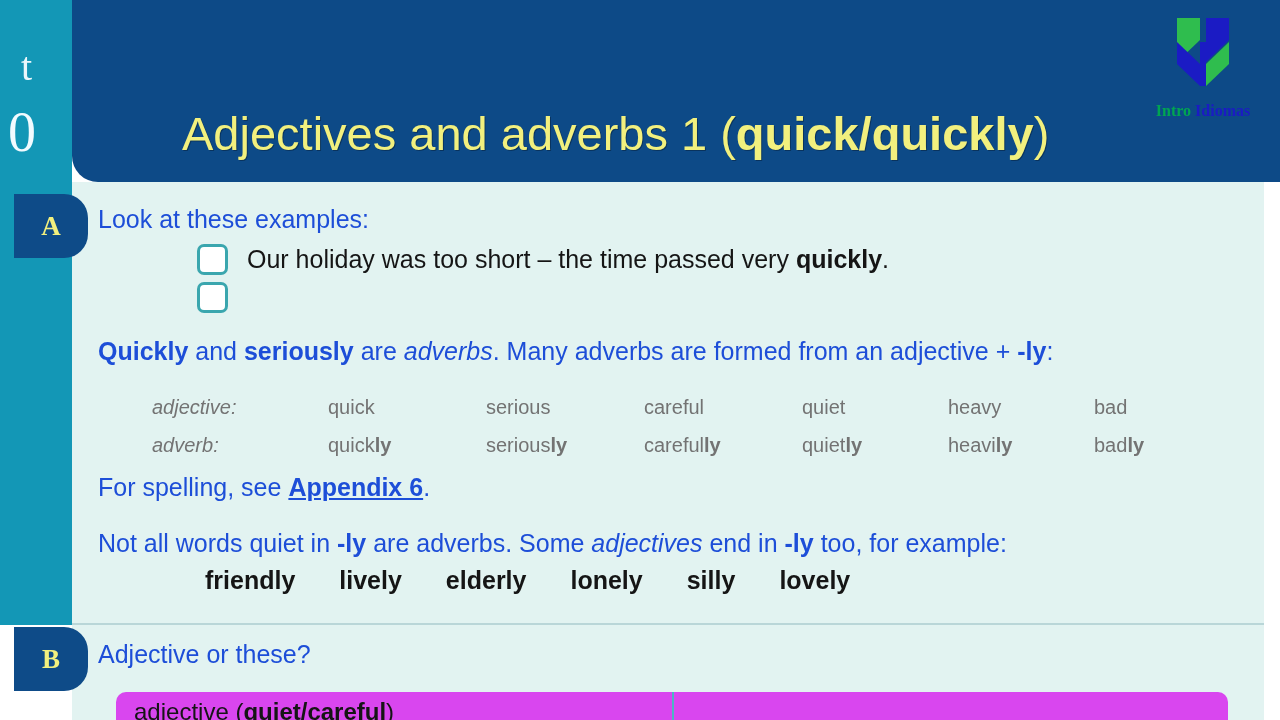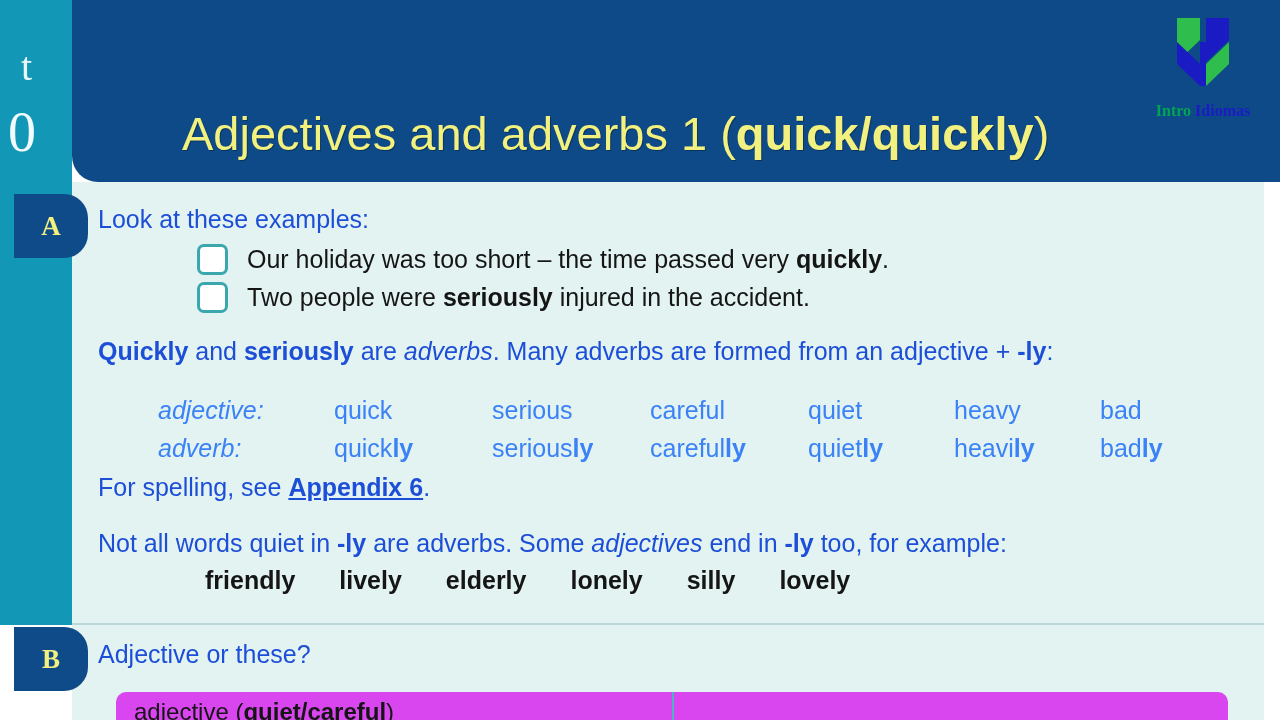--- a/index.html
+++ b/index.html
@@ -101,22 +101,22 @@
   }
   .example-text{white-space:nowrap;}
   .example-text b{font-weight:bold;}
 
   #rule-line{left:98px;top:337px;font-size:25px;}
   #rule-line i{font-style:italic;}
   #rule-line b{font-weight:bold;}
 
   
   #word-grid{
-    position:absolute;left:158px;top:396px;
-    font-size:25px;color:#3b82f6;
+    position:absolute;left:152px;top:396px;
+    font-size:20px;color:#737373;
   }
   #word-grid table{border-collapse:collapse;}
   #word-grid td{
     padding:0 0 0 0;height:38px;vertical-align:top;
     white-space:nowrap;
   }
   .grid-label{font-style:italic;width:176px;}
   .grid-cell{width:158px;}
   .grid-cell.narrow{width:146px;}
   .grid-cell b{font-weight:bold;}
@@ -190,21 +190,20 @@
 
 <div class="body-text" id="intro-line">Look at these examples:</div>
 
 <div class="example-row" id="example-0">
   <span class="bullet-box"></span>
   <span class="example-text"><span>Our holiday was too short – the time passed very </span><b>quickly</b><span>.</span></span>
 </div>
 
 <div class="example-row" id="example-1">
   <span class="bullet-box"></span>
-  <span class="example-text"><span>Two people were </span><b>seriously</b><span> injured in the accident.</span></span>
 </div>
 
 <div class="body-text" id="rule-line"><b>Quickly</b><span> and </span><b>seriously</b><span> are </span><i>adverbs</i><span>.  Many adverbs are formed from an adjective + </span><b>-ly</b><span>:</span></div>
 
 <div id="word-grid">
   <table>
     <tbody>
         <tr>
       <td class="grid-label">adjective:</td>
       <td class="grid-cell">quick</td>

